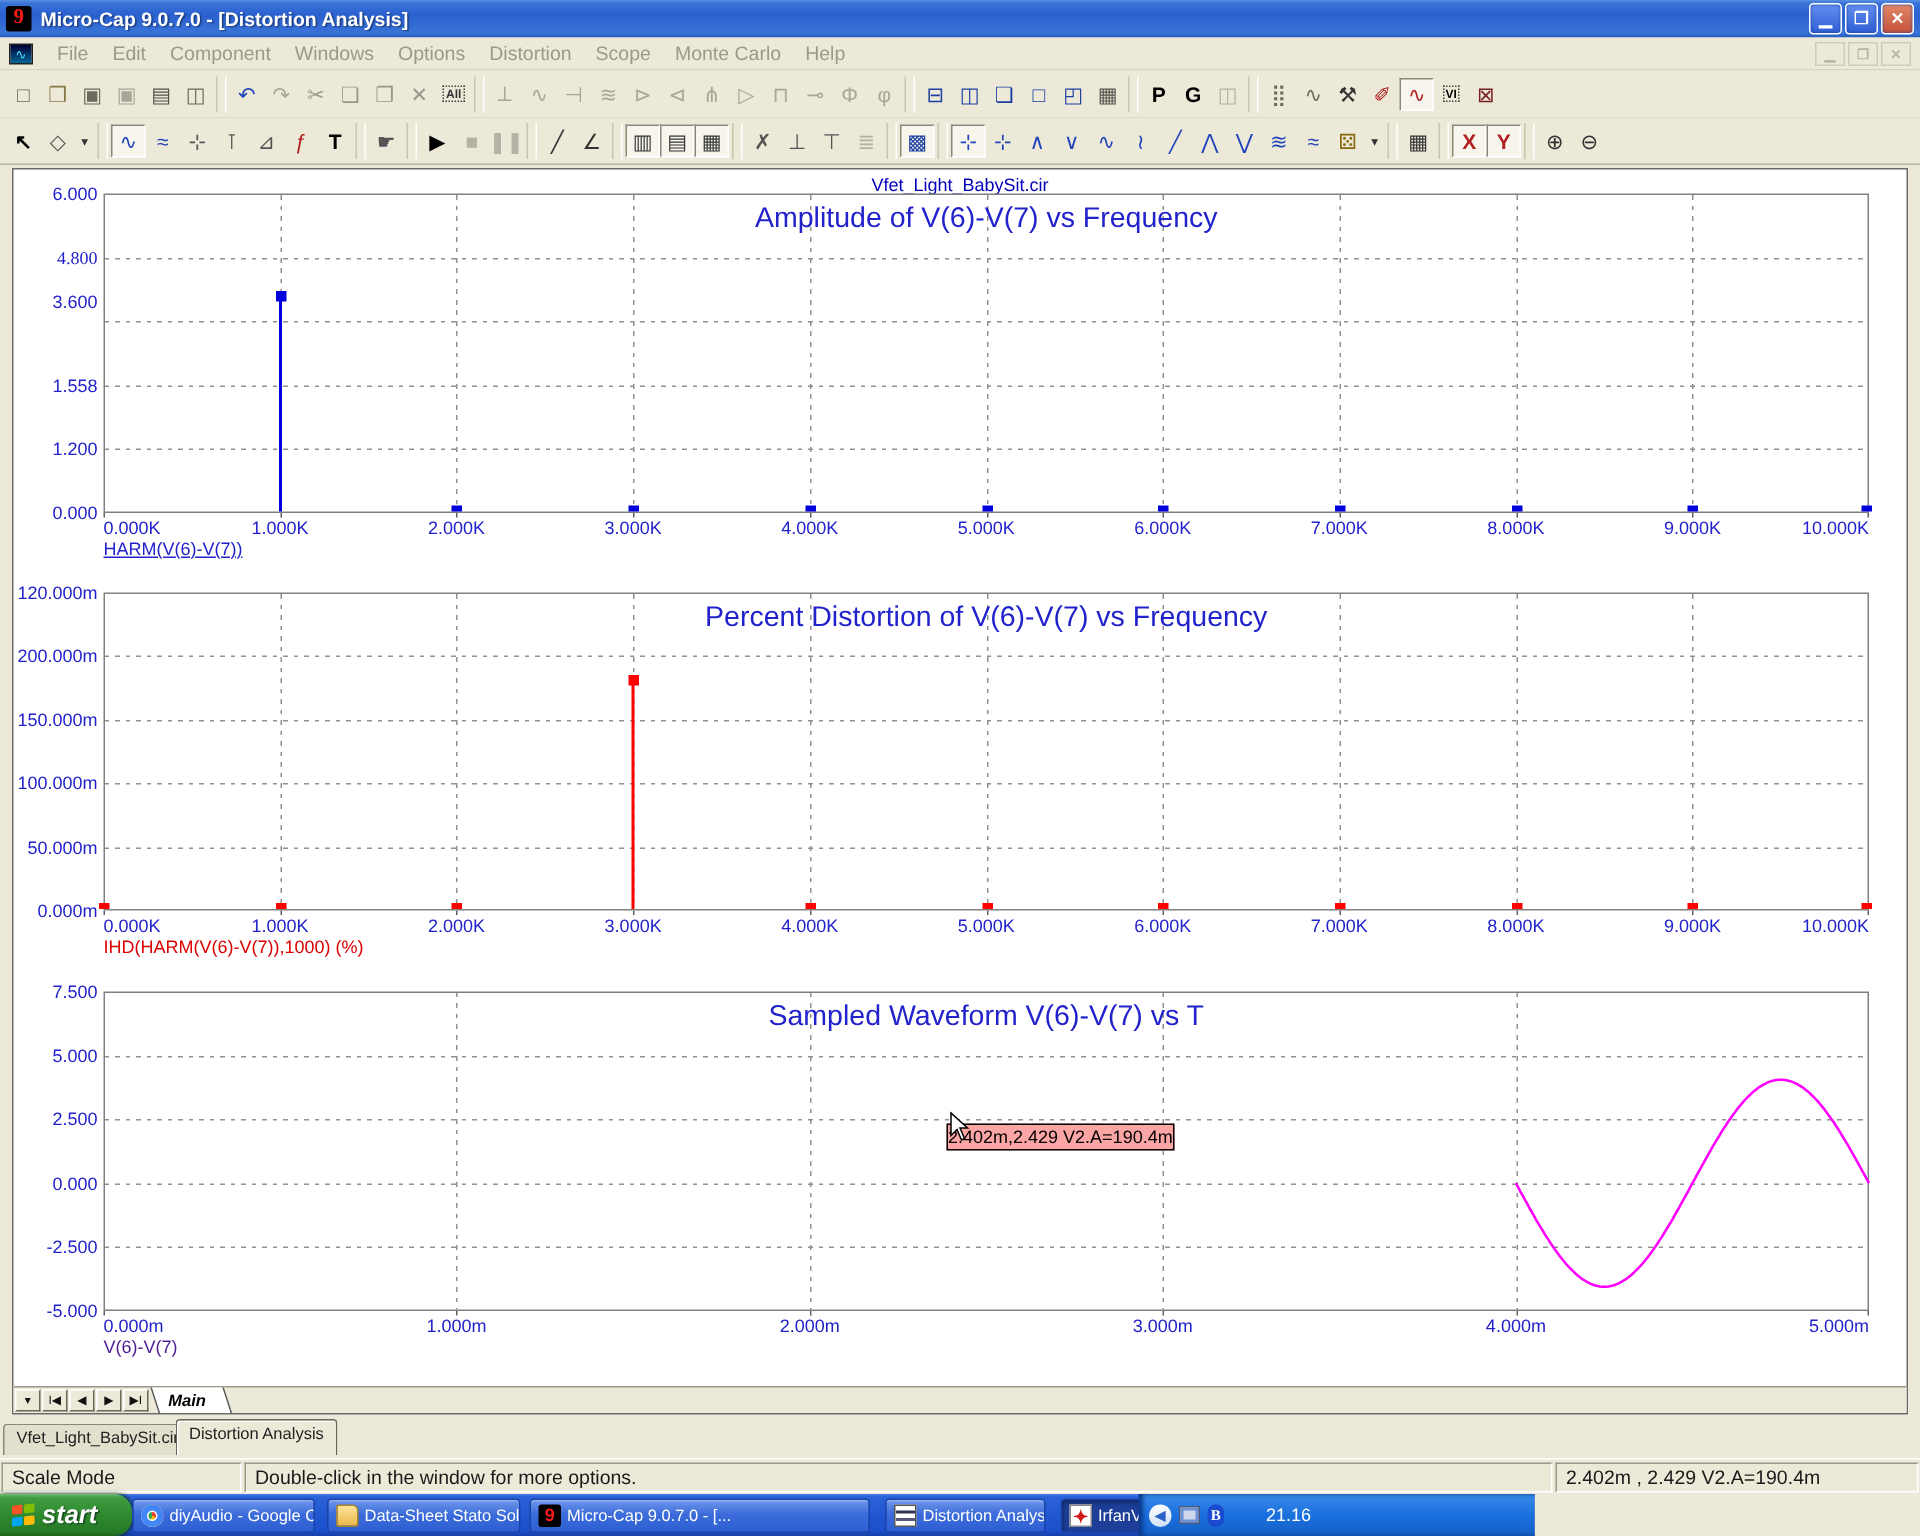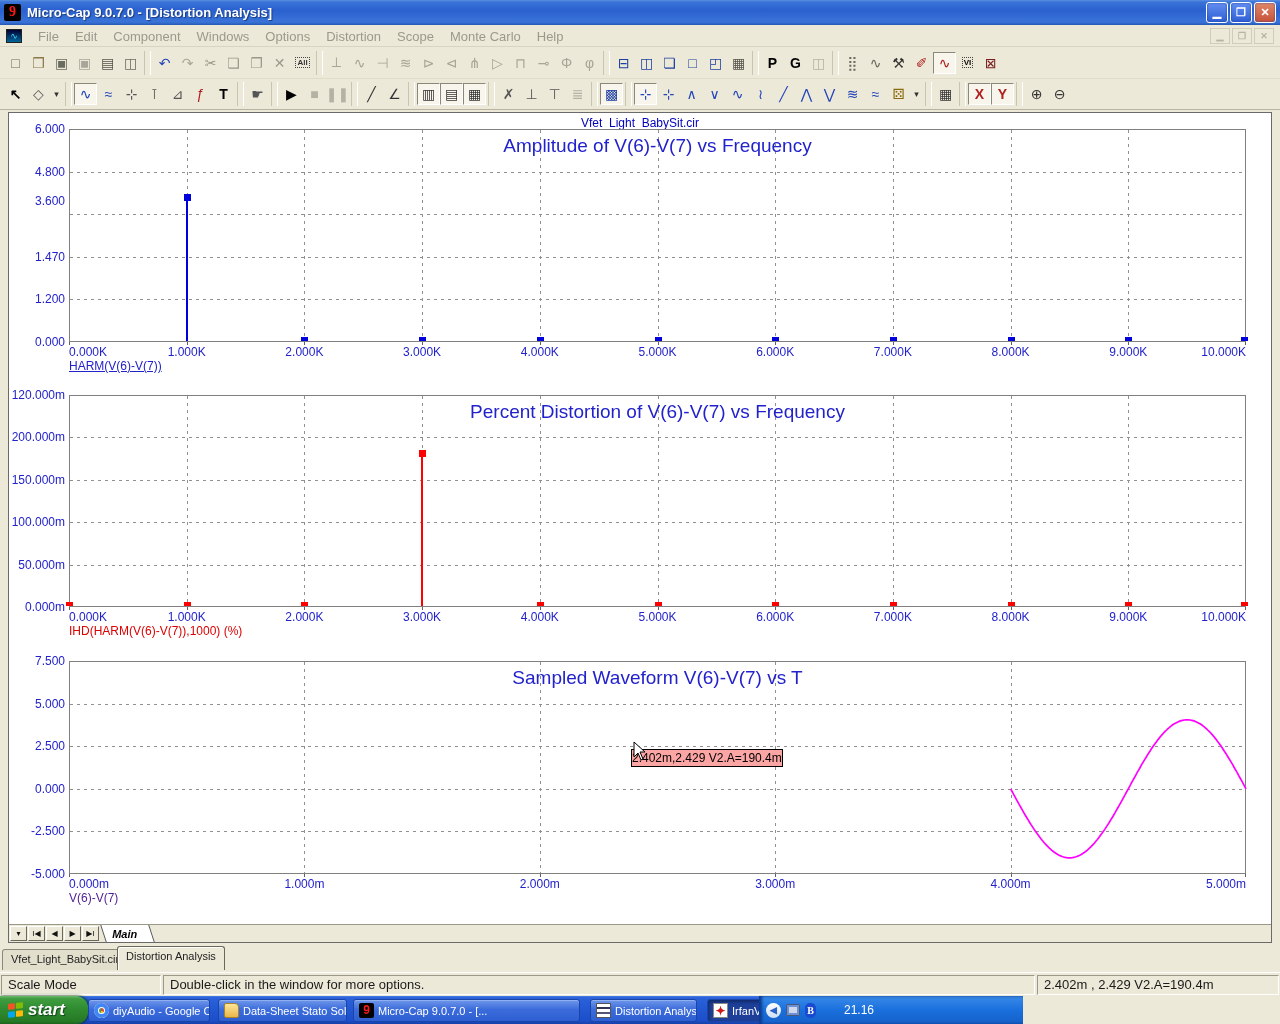--- a/index.html
+++ b/index.html
@@ -445,23 +445,23 @@
           <div class="xtick" style="left: 766.2px; top: 229px;"></div>
           <div class="xtick" style="left: 883.9px; top: 229px;"></div>
           <div class="xtick" style="left: 1001.6px; top: 229px;"></div>
           <div class="xtick" style="left: 1119.3px; top: 229px;"></div>
           <div class="xtick" style="left: 1236px; top: 229px;"></div>
           <div class="gridh" style="left: 61px; top: 58.6px; width: 1175px;"></div>
           <div class="gridh" style="left: 61px; top: 101.2px; width: 1175px;"></div>
           <div class="gridh" style="left: 61px; top: 143.8px; width: 1175px;"></div>
           <div class="gridh" style="left: 61px; top: 186.4px; width: 1175px;"></div>
           <div class="ylab" style="left: -2px; top: 9px;">6.000</div>
-          <div class="ylab" style="left: -2px; top: 51.6px;">4.800</div>
+          <div class="ylab" style="left: -2px; top: 51.6px; font-family: Liberation Serif, serif;">4.800</div>
           <div class="ylab" style="left: -2px; top: 81px;">3.600</div>
-          <div class="ylab" style="left: -2px; top: 136.8px;">1.470</div>
+          <div class="ylab" style="left: -2px; top: 136.8px;">1.558</div>
           <div class="ylab" style="left: -2px; top: 179.4px;">1.200</div>
           <div class="ylab" style="left: -2px; top: 222px;">0.000</div>
           <div class="xlab" style="left: 60px; top: 232px; transform: translateX(0%);">0.000K</div>
           <div class="xlab" style="left: 177.7px; top: 232px; transform: translateX(-50%);">1.000K</div>
           <div class="xlab" style="left: 295.4px; top: 232px; transform: translateX(-50%);">2.000K</div>
           <div class="xlab" style="left: 413.1px; top: 232px; transform: translateX(-50%);">3.000K</div>
           <div class="xlab" style="left: 530.8px; top: 232px; transform: translateX(-50%);">4.000K</div>
           <div class="xlab" style="left: 648.5px; top: 232px; transform: translateX(-50%);">5.000K</div>
           <div class="xlab" style="left: 766.2px; top: 232px; transform: translateX(-50%);">6.000K</div>
           <div class="xlab" style="left: 883.9px; top: 232px; transform: translateX(-50%);">7.000K</div>

